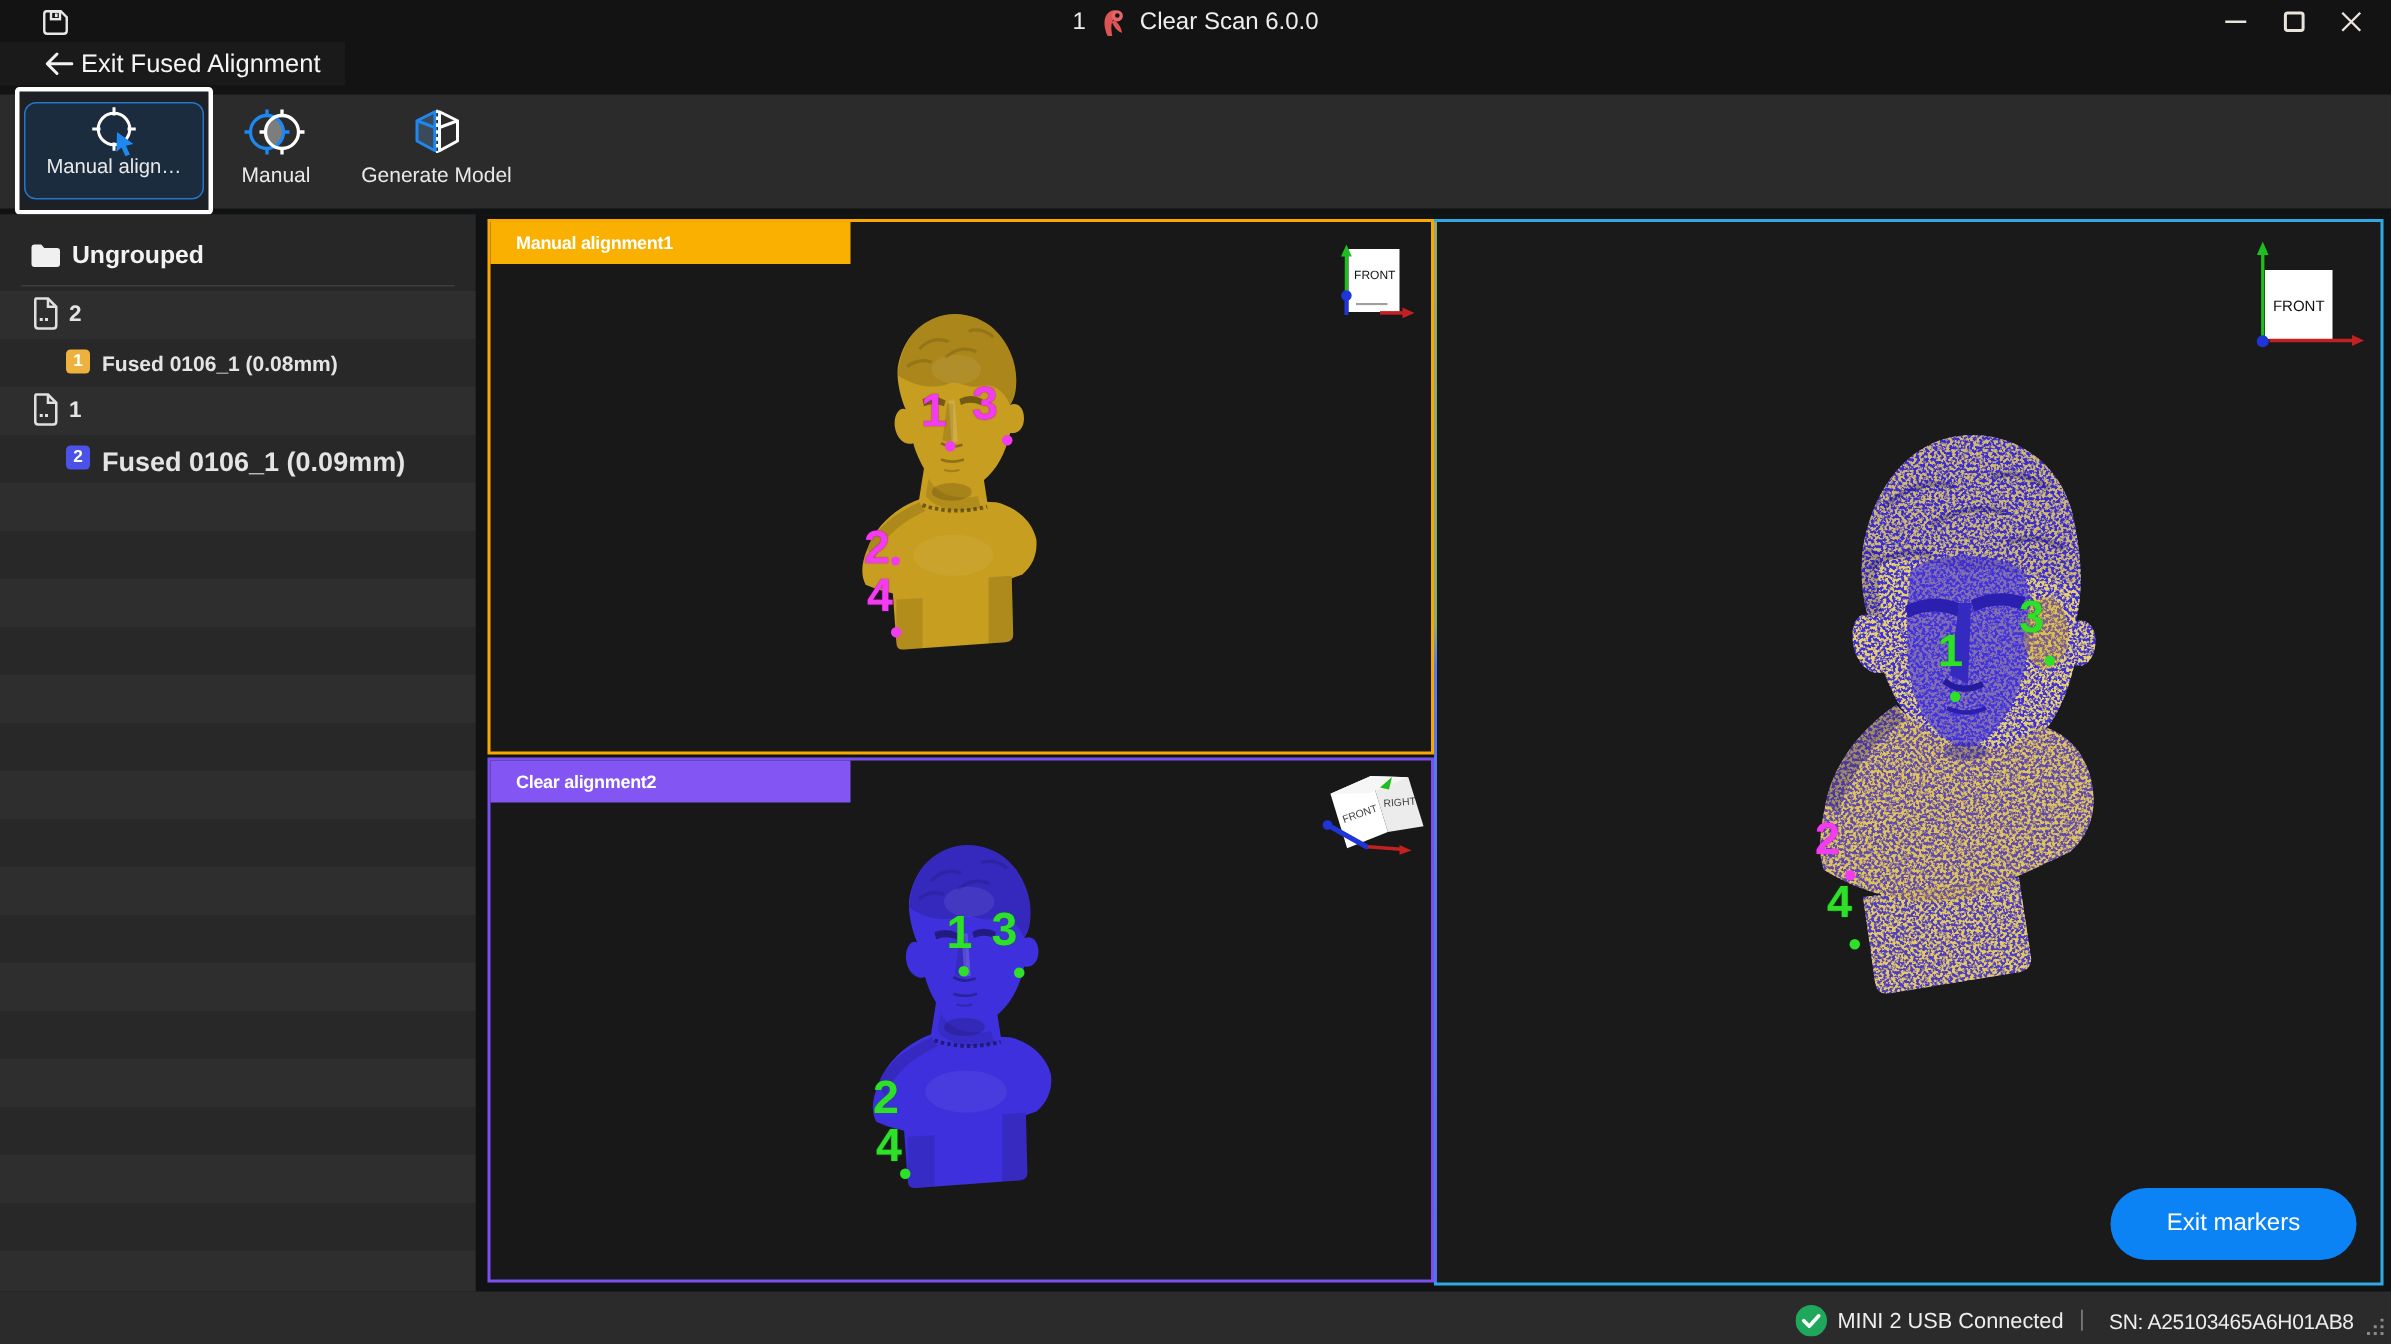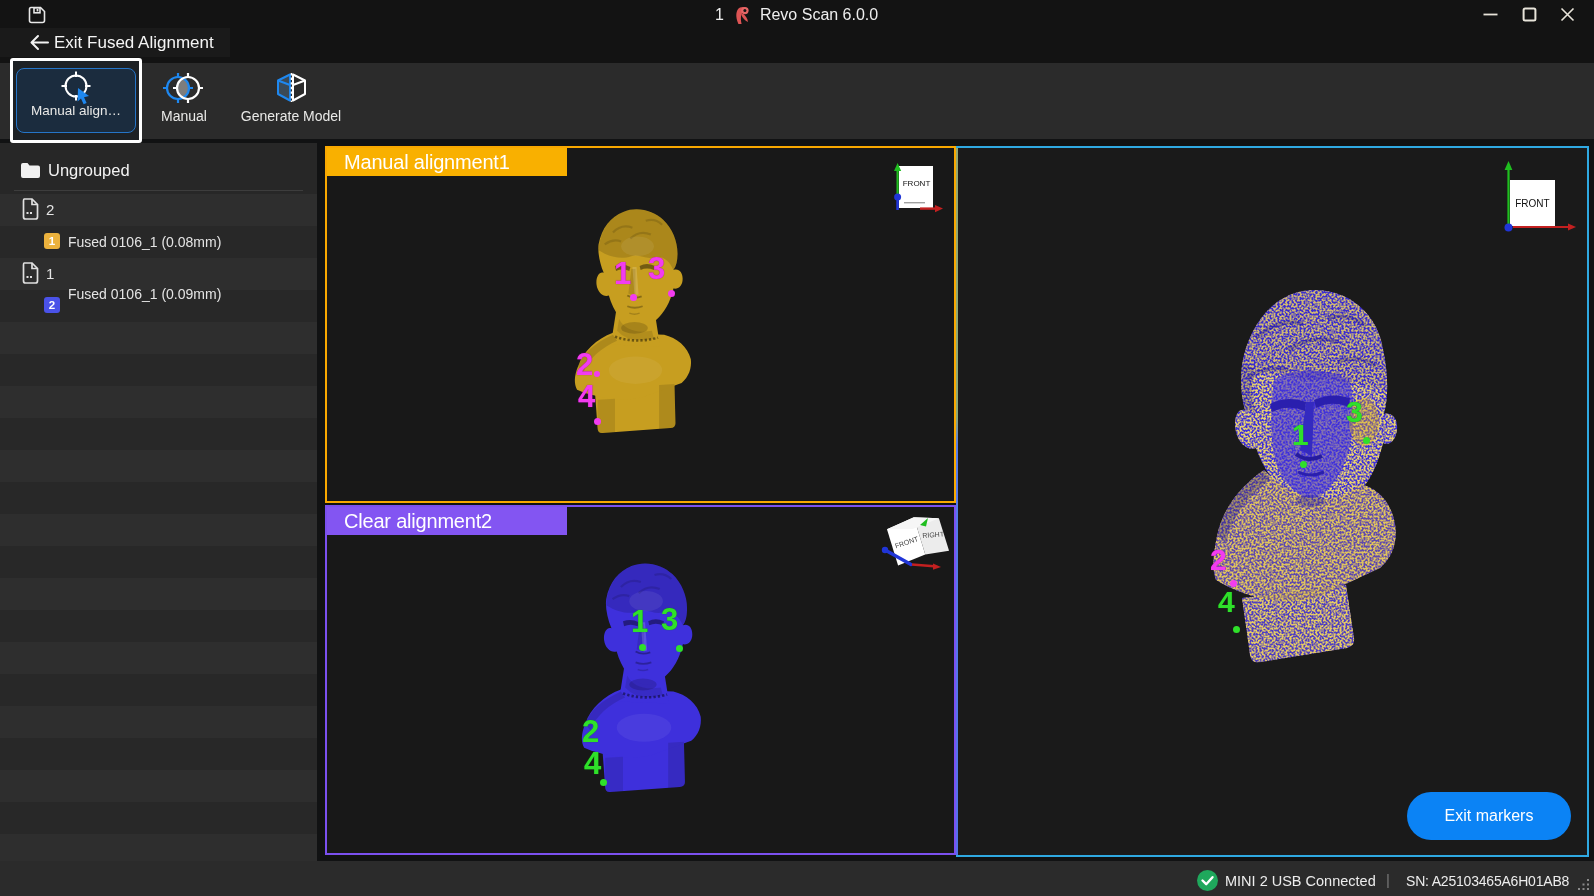--- a/index.html
+++ b/index.html
@@ -17,28 +17,28 @@
   #selbox { left:10px; top:58px; width:132px; height:85px; border:3.3px solid #ffffff; border-radius:3px; background:#1d2125; }
   #btn-manual { left:16px; top:68px; width:120px; height:65px; background:#1b2c3e; border:1.5px solid #2575c8; border-radius:8px; }
   .toollabel { color:#e9e9e7; font-size:13.5px; white-space:nowrap; }
   
   #sidebar { left:0; top:143px; width:317px; height:718px; background:#272727; }
   .srow { position:absolute; left:0; width:317px; height:32px; }
   .srow.light { background:#2e2e2e; }
   .srow.dark { background:#282828; }
   #sb-head { left:0; top:0; width:317px; height:47px; background:#272727; }
   #sb-div { left:14px; top:47px; width:289px; height:1px; background:#3d3d3d; }
-  .sitem { color:#e4e4e4; font-size:15px; display:flex; align-items:center; }
+  .sitem { color:#e4e4e4; font-size:15px; display:flex; align-items:center;font-weight:bold; }
   .badge { width:16px; height:16px; border-radius:3px; color:#fff; font-size:11.5px; font-weight:bold; display:flex; align-items:center; justify-content:center; }
   
   #vp1 { left:325px; top:146px; width:631px; height:357px; border:2px solid #f9a800; background:#181818; }
   #vp2 { left:325px; top:505px; width:631px; height:350px; border:2px solid #7b50f0; background:#181818; }
   #vp3 { left:956px; top:146px; width:633px; height:711px; border:2px solid #2fa9e2; background:#1a1a1a; }
   #vp3grad { left:956px; top:148px; width:2px; height:707px; background:linear-gradient(#94a871 0%, #8aa878 38%, #557ce9 42%, #5570e9 100%); }
-  .tab { position:absolute; color:#ffffff; font-size:20px; font-weight:normal; letter-spacing:-0.2px; display:flex; align-items:center; padding-left:17px; }
+  .tab { position:absolute; color:#ffffff; font-size:12px; font-weight:bold; letter-spacing:-0.2px; display:flex; align-items:center; padding-left:17px; }
   #tab1 { left:327px; top:148px; width:240px; height:28px; background:#f9b000; }
   #tab2 { left:327px; top:507px; width:240px; height:28px; background:#8355f2; }
   
   .mk { position:absolute; font-weight:bold; line-height:1; }
   .pink { color:#f23cf0; text-shadow:0 0 1px #a000a0; }
   .green { color:#2fe02a; text-shadow:0 0 1px #0a800a; }
   .dot { position:absolute; border-radius:50%; }
   
   #clearbtn { left:1407px; top:792px; width:164px; height:48px; background:#0b83f5; border-radius:24px; color:#ffffff; font-size:16px; display:flex; align-items:center; justify-content:center; }
   
@@ -59,21 +59,21 @@
   </svg>
 
   <div class="abs" id="title-center">
     <span>1</span>
     <svg width="20" height="20" viewBox="0 0 20 20" style="margin:0 2px">
       <path d="M6.4 19 C3.2 12 3.6 5 8 2.6 C10.6 1.2 13.4 2 14.6 3.8 L11.8 6.2 C9 8 8.2 13 9.6 19 Z" fill="#dd5454"></path>
       <path d="M9.2 9.6 C10.6 13 12.8 15.6 16 17 C15.6 13.4 13.6 10.4 10.8 8.4 Z" fill="#dd5454"></path>
       <circle cx="12.9" cy="5.6" r="3.7" fill="#e66666"></circle>
       <circle cx="12.9" cy="5.4" r="1.5" fill="#141414"></circle>
     </svg>
-    <span>Revo Scan 6.0.0</span>
+    <span>Clear Scan 6.0.0</span>
   </div>
 
   <svg class="abs winbtn" style="left:1483px" viewBox="0 0 15 15">
     <line x1="0.5" y1="7.5" x2="14.5" y2="7.5" stroke="#e8e4da" stroke-width="1.8"></line>
   </svg>
   <svg class="abs winbtn" style="left:1522px" viewBox="0 0 15 15">
     <rect x="1.6" y="1.6" width="11.8" height="11.8" rx="1.5" fill="none" stroke="#e8e4da" stroke-width="2"></rect>
   </svg>
   <svg class="abs winbtn" style="left:1560px" viewBox="0 0 15 15">
     <path d="M1.5 1.5 L13.5 13.5 M13.5 1.5 L1.5 13.5" stroke="#e8e4da" stroke-width="1.6"></path>
@@ -152,21 +152,21 @@
   <div class="abs badge" style="left:44px;top:233px;background:#ecb23d">1</div>
   <div class="abs sitem" style="left:68px;top:234px;font-size:14px">Fused 0106_1 (0.08mm)</div>
   <svg class="abs" style="left:22px;top:262px" width="17" height="22" viewBox="0 0 17 22">
     <path d="M2 1 H10 L15.5 6.5 V19 Q15.5 21 13.5 21 H3.5 Q1.5 21 1.5 19 V3 Q1.5 1 2 1 Z" fill="none" stroke="#e0e0e0" stroke-width="1.7"></path>
     <path d="M10 1 V6.5 H15.5" fill="none" stroke="#e0e0e0" stroke-width="1.7"></path>
     <rect x="4.5" y="14" width="2" height="2" fill="#e0e0e0"></rect>
     <rect x="8" y="14" width="2" height="2" fill="#e0e0e0"></rect>
   </svg>
   <div class="abs sitem" style="left:46px;top:265px">1</div>
   <div class="abs badge" style="left:44px;top:297px;background:#4a52e8">2</div>
-  <div class="abs sitem" style="left:68px;top:286px;font-size:14px">Fused 0106_1 (0.09mm)</div>
+  <div class="abs sitem" style="left:68px;top:298px;font-size:18px">Fused 0106_1 (0.09mm)</div>
   <svg class="abs" style="left:20px;top:162px" width="21" height="17" viewBox="0 0 21 17">
     <path d="M1 3 Q1 1 3 1 H7.5 L9.5 3.4 H18 Q20 3.4 20 5.4 V14 Q20 16 18 16 H3 Q1 16 1 14 Z" fill="#f0f0f0"></path>
   </svg>
   <div class="abs sitem" style="left:48px;top:161px;font-size:16.5px;color:#f2f2f2">Ungrouped</div>
 
   <div class="abs" id="statusbar"></div>
   <svg class="abs" style="left:1197px;top:870px" width="21" height="21" viewBox="0 0 21 21">
     <circle cx="10.5" cy="10.5" r="10.5" fill="#1fa85c"></circle>
     <path d="M5.5 10.5 L9.2 14.2 L15.5 7.2" fill="none" stroke="#ffffff" stroke-width="2.4" stroke-linecap="round" stroke-linejoin="round"></path>
   </svg>

